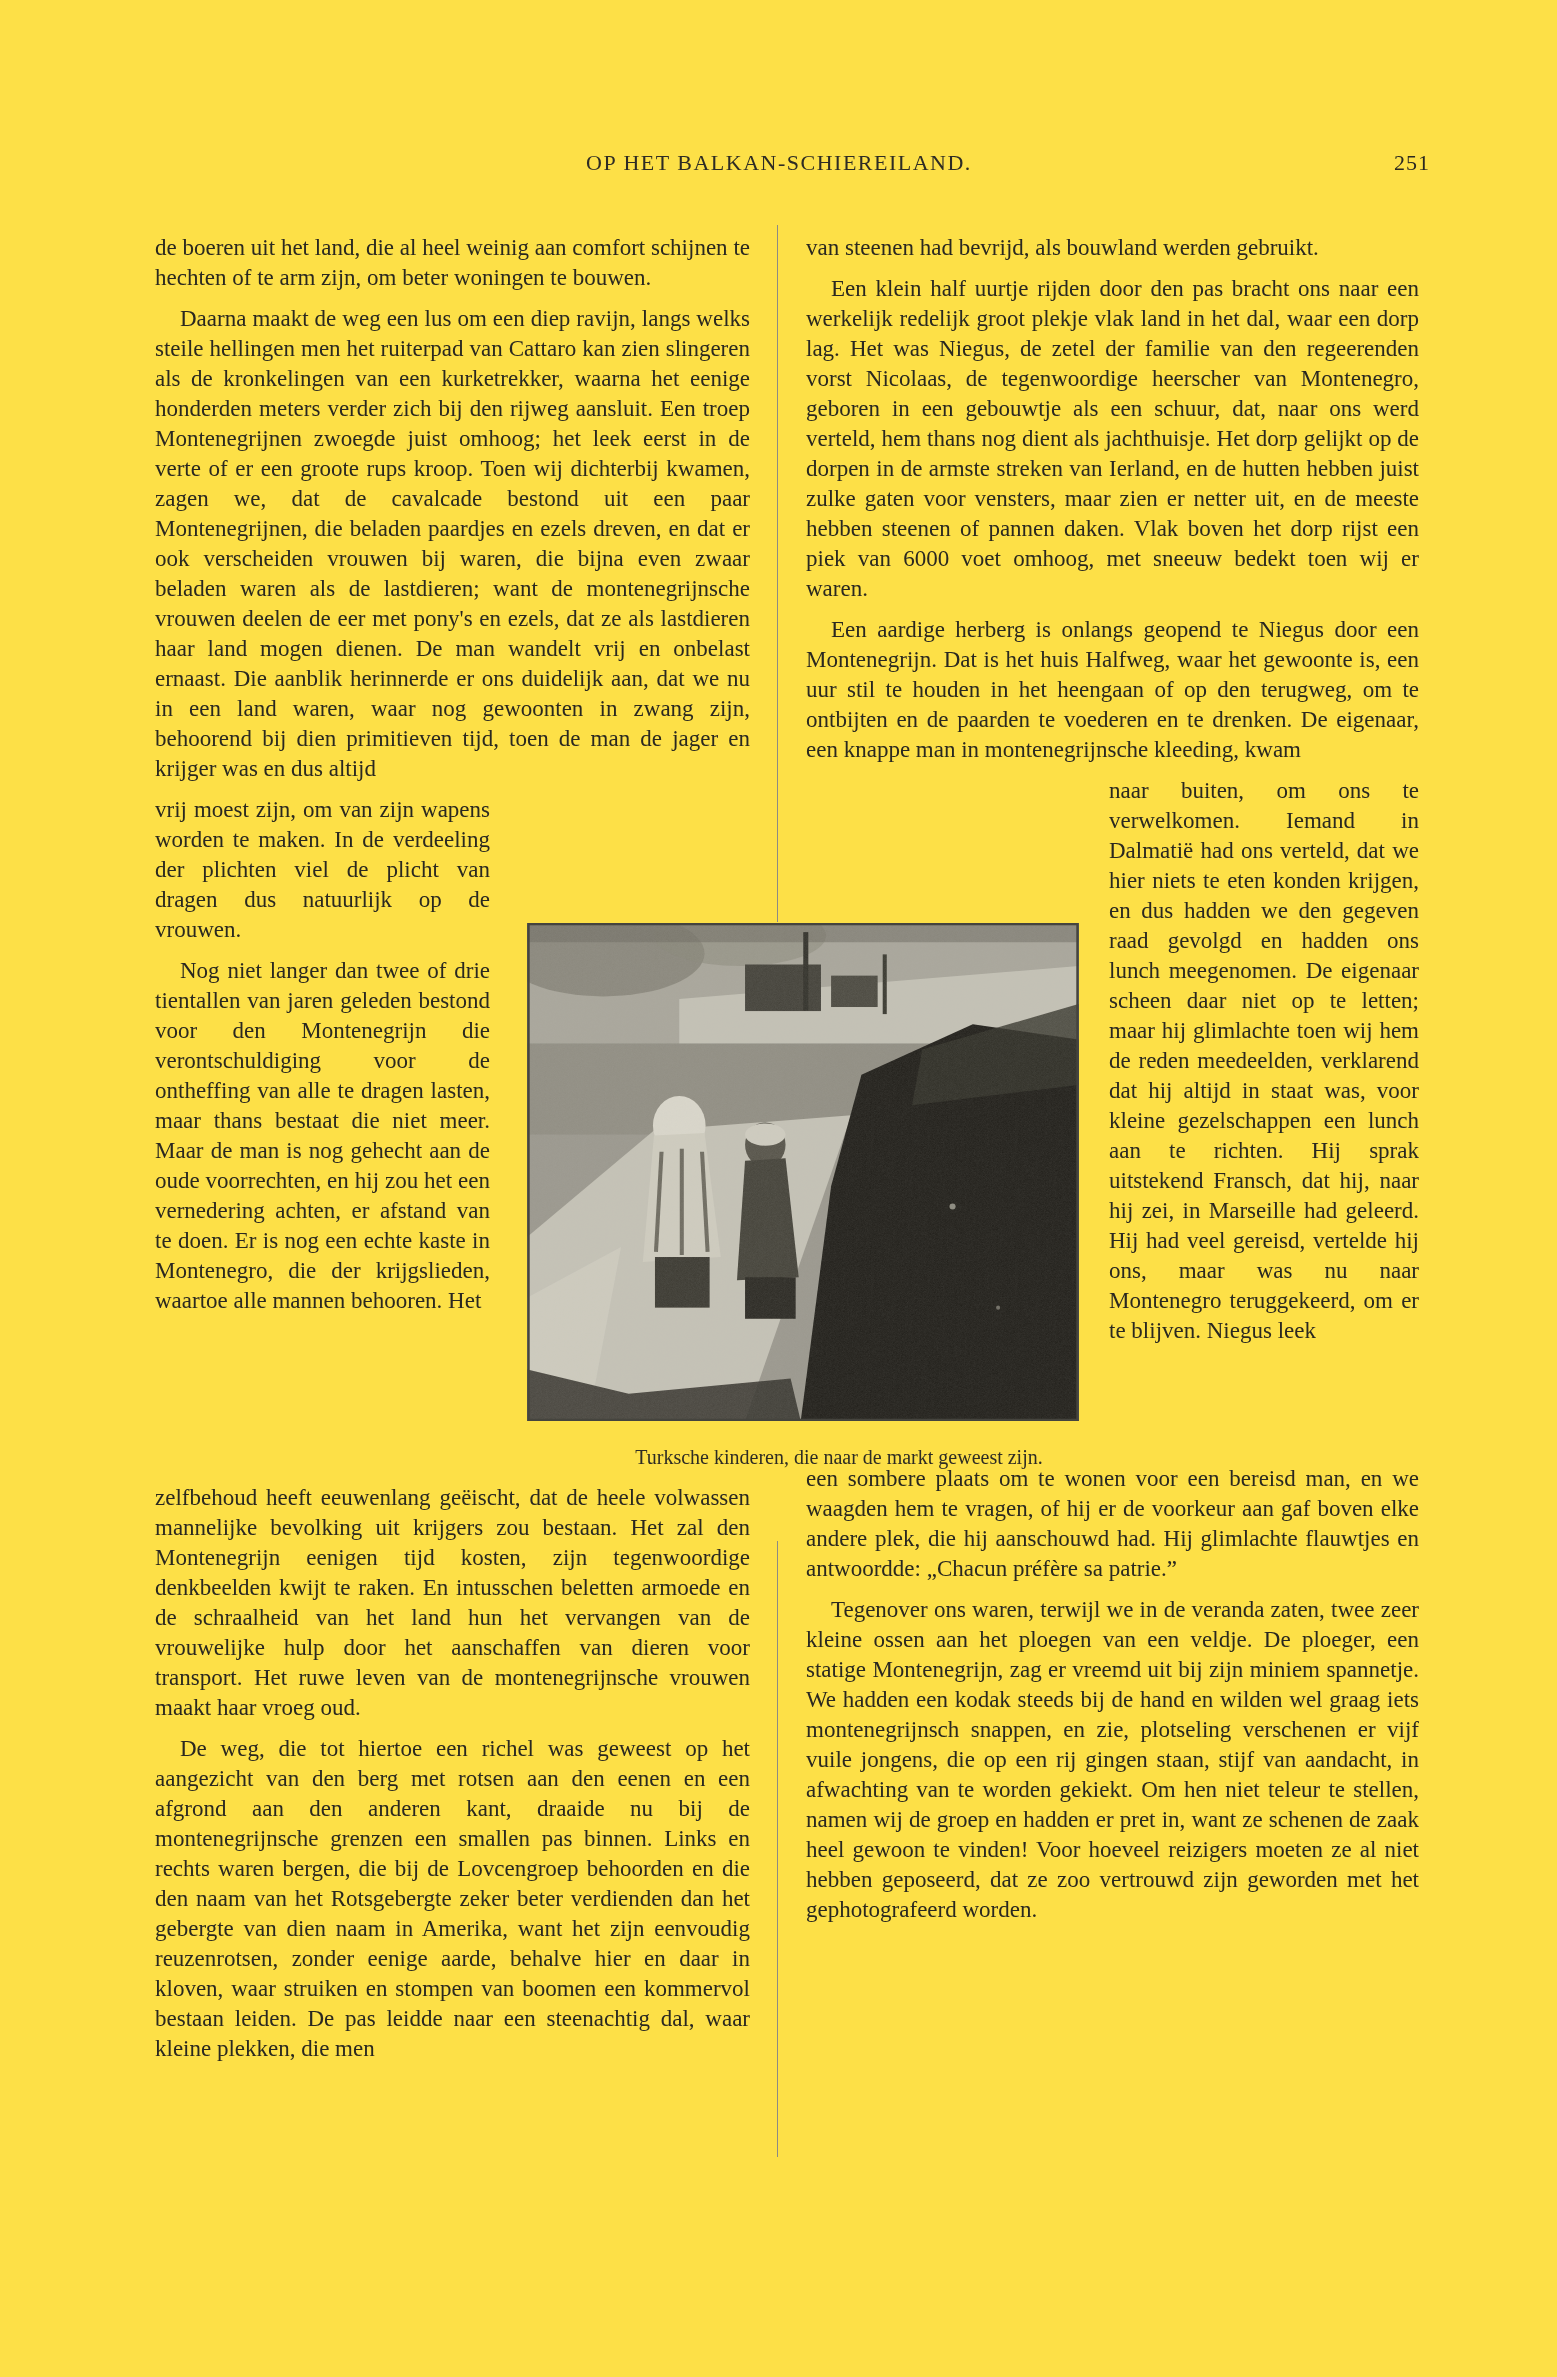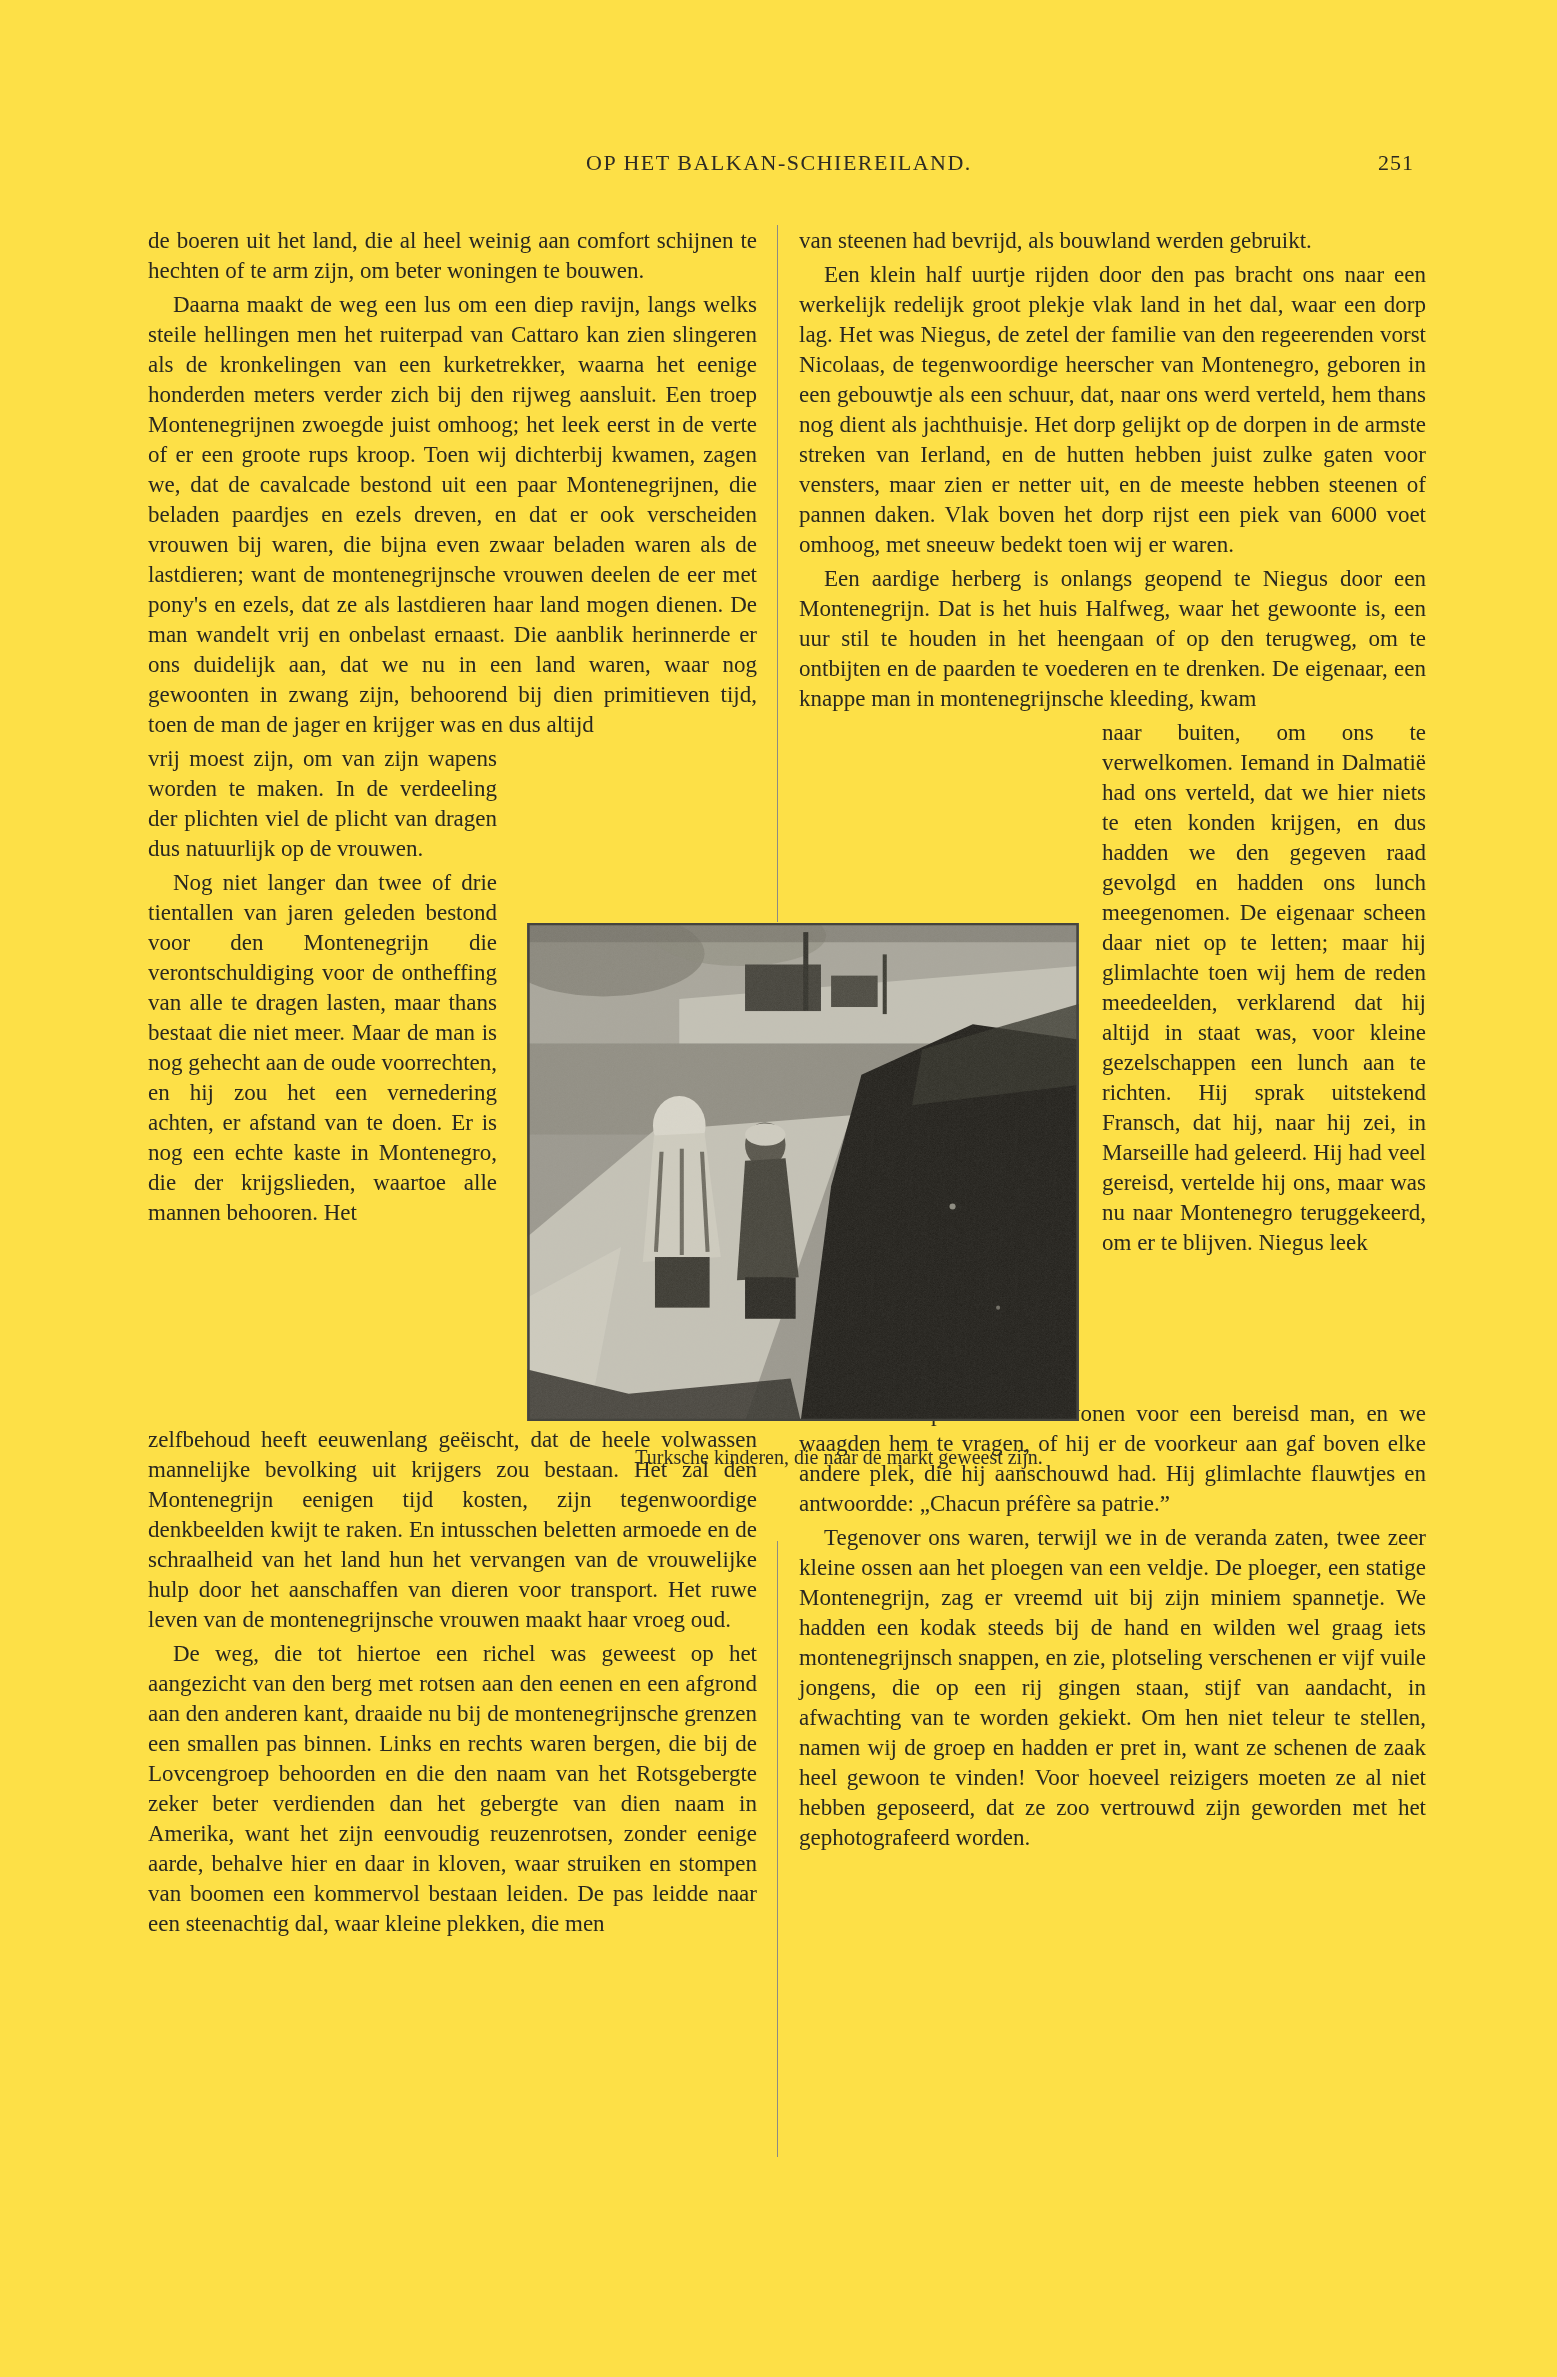--- a/index.html
+++ b/index.html
@@ -19,21 +19,21 @@
   .running-title {
     position: absolute;
     top: 150px; left: 0; right: 0;
     text-align: center;
     font-size: 22px;
     letter-spacing: 1.5px;
     color: #2e2c24;
   }
   .page-number {
     position: absolute;
-    top: 150px; right: 144px;
+    top: 150px; right: 128px;
     font-size: 22px;
     letter-spacing: 1px;
     text-align: right;
   }
 
   
   .divider {
     position: absolute;
     left: 777px;
     width: 1px;
@@ -46,21 +46,21 @@
   .col {
     position: absolute;
     top: 222px;
     font-size: 23px;
     line-height: 30px;
   }
   .col-left  { left: 144px;  width: 617px; }
   .col-right { left: 795px; width: 635px; }
 
   .seg p {
-    margin: 4px;
+    margin: 11px;
     text-align: justify;
   }
   .seg p.ind { text-indent: 25px; }
 
   .seg-narrow { min-height: 677px; }
   .seg-narrow-left  { width: 357px; }
   .seg-narrow-right { width: 332px; margin-left: auto; }
 
   
   .photo-figure {

